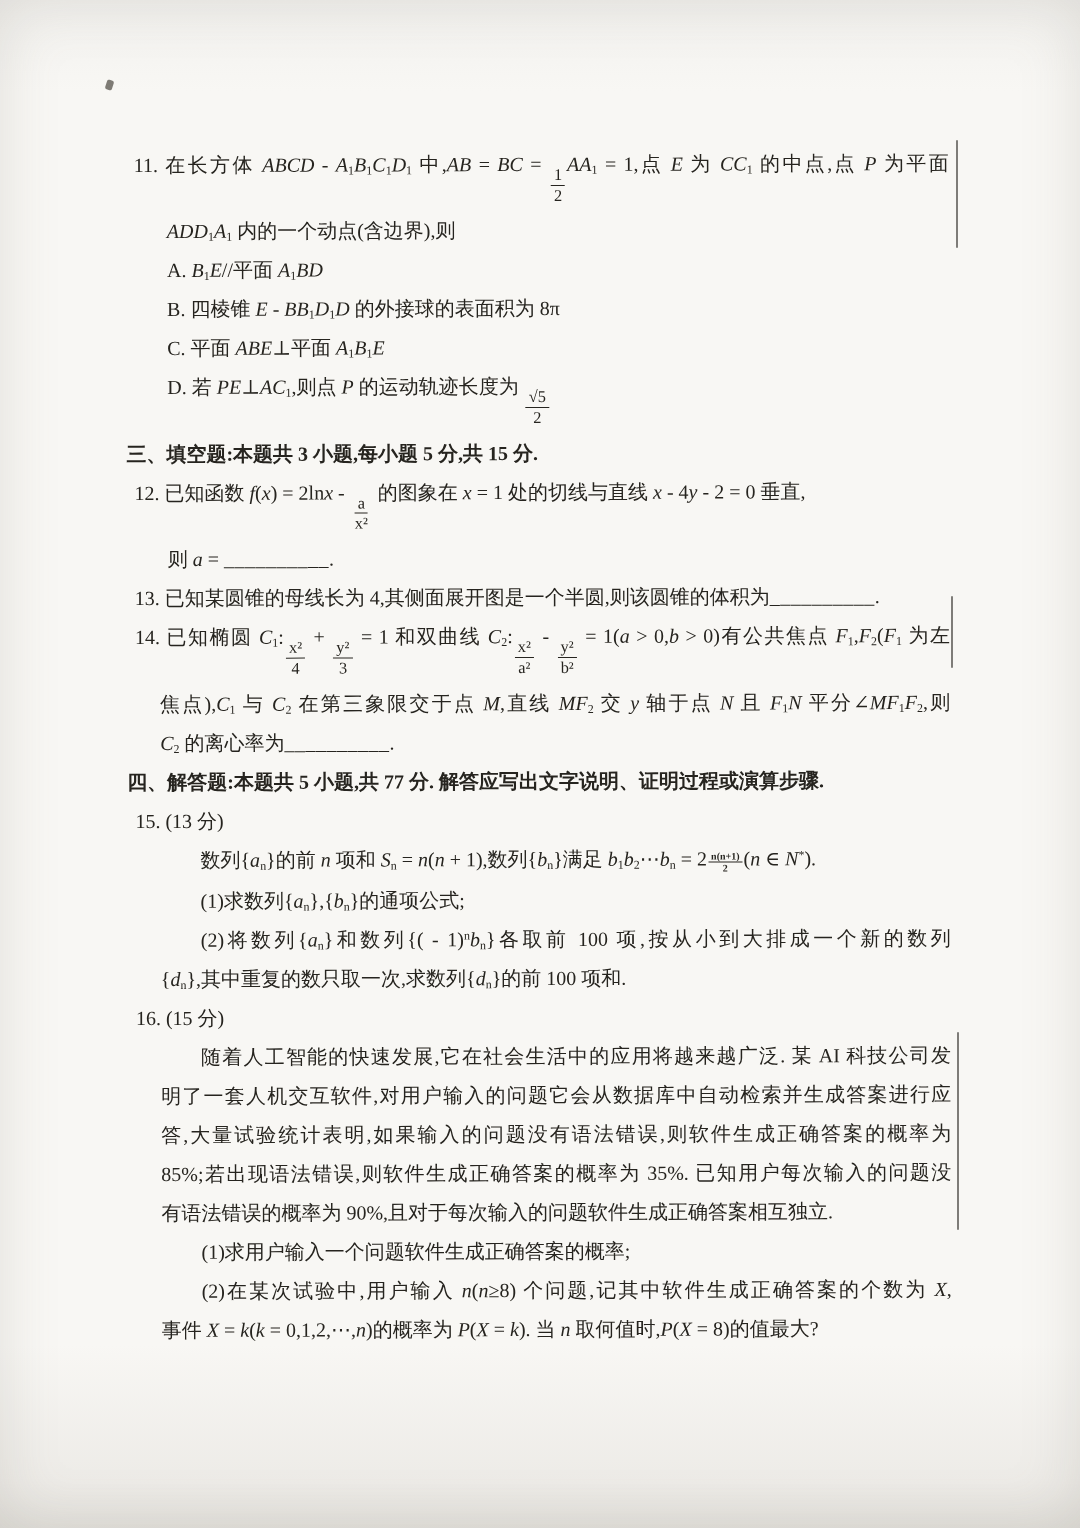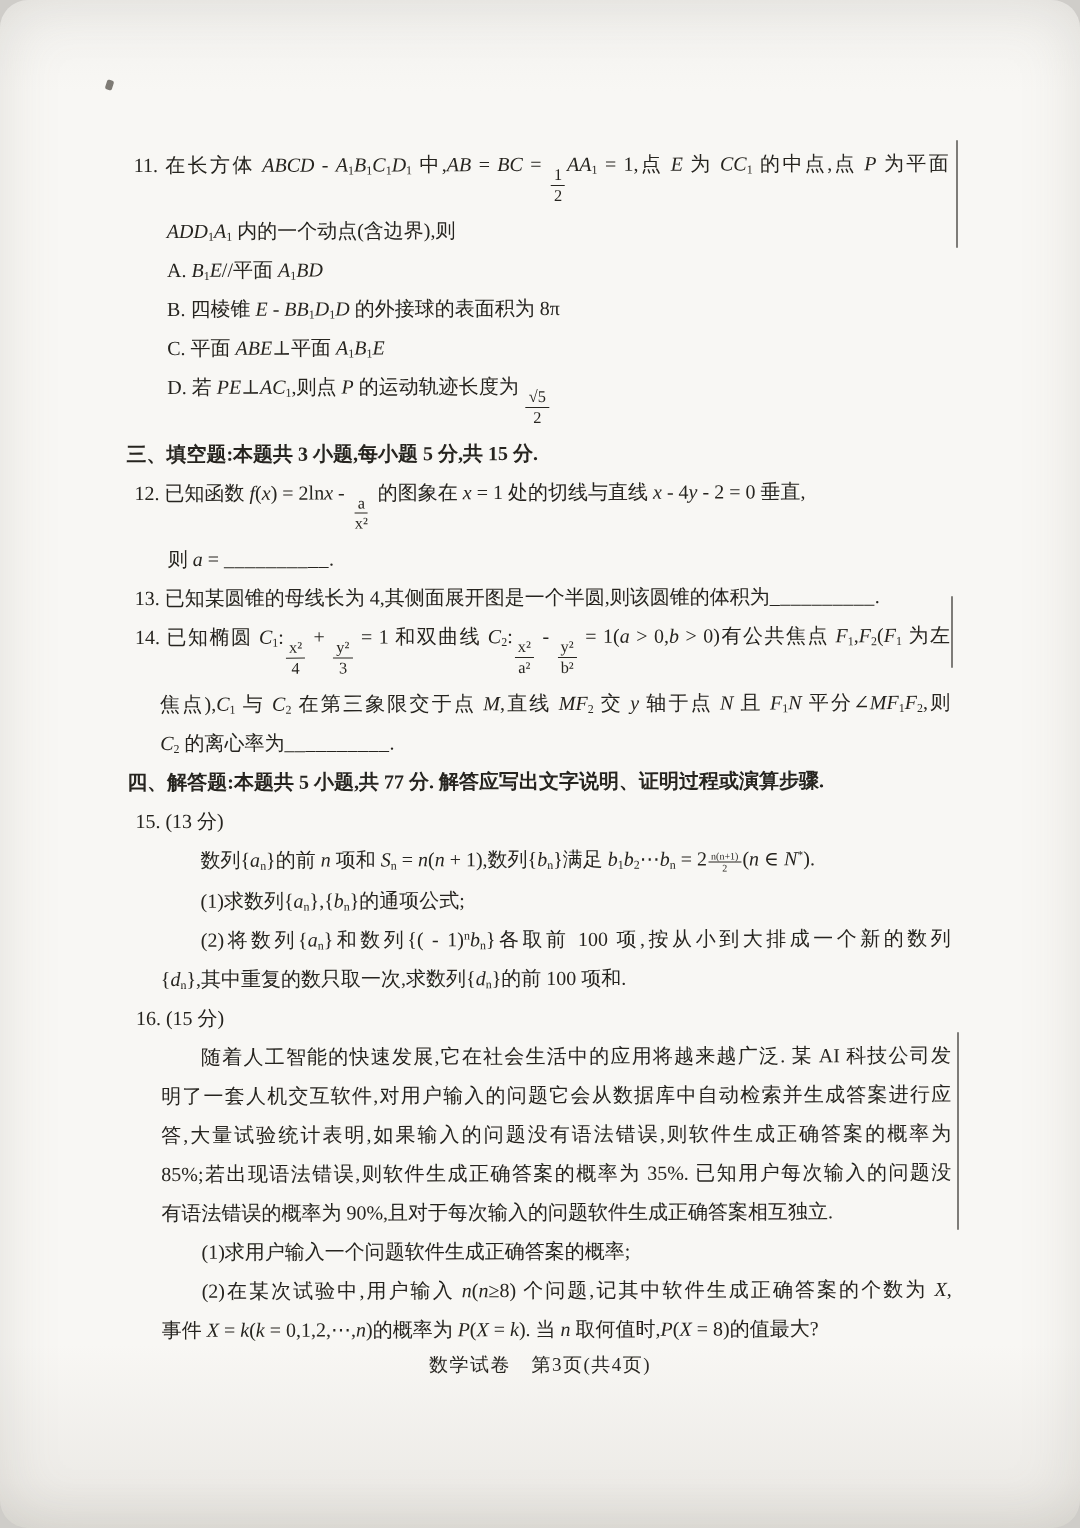--- a/index.html
+++ b/index.html
@@ -5,41 +5,40 @@
   html,body{margin:0;padding:0;background:#cfcdc9;}
   .page{
     position:relative;
     width:1080px;height:1528px;
     margin:0 auto;
     overflow:hidden;
     color:#26241f;
     background:linear-gradient(180deg,#f2f1ee 0%,#f8f7f4 6%,#f8f7f4 88%,#edebe7 97%,#e4e2dd 100%);
     box-shadow:inset 0 0 60px rgba(120,115,105,0.18);
     font-family:"Liberation Serif","DejaVu Serif",serif;
-    border-radius:28px;
   }
   .content{position:relative;padding:150px 130px 0 160px;transform:rotate(-0.15deg);}
   .line{font-size:20px;line-height:28px;margin:0 0 11px 0;}
   .q{margin-left:-25px;}
   .sec{margin-left:-33px;font-weight:700;}
   .opt{margin-left:8px;}
   .sub{margin-left:40px;}
   .mt{margin-top:7px;}
   .fill{text-align:justify;text-align-last:justify;}
   sub{font-size:0.6em;vertical-align:-0.25em;line-height:1;}
   sup{font-size:0.6em;vertical-align:0.55em;line-height:1;}
   .var{font-style:italic;font-family:"Liberation Serif","DejaVu Serif",serif;}
   .frac{
     display:inline-flex;flex-direction:column;align-items:center;
     vertical-align:-0.55em;font-size:0.82em;line-height:1.2;
     margin:0 2px;text-align:center;
   }
   .frac .num{border-bottom:1.5px solid #26241f;padding:0 3px;}
   .frac .den{padding:0 3px;}
-  .frac.sfrac{font-size:0.5em;vertical-align:0.6em;line-height:1.15;margin:0 1px;}
+  .frac.sfrac{font-size:0.5em;vertical-align:0.6em;line-height:1.15;margin:0 1px;font-weight:bold;}
   .blank{white-space:nowrap;letter-spacing:0.5px;margin-top:21px;}
   .footer{
     position:absolute;left:0;right:0;top:1352px;
     text-align:center;font-size:19px;letter-spacing:1.5px;color:#2a2823;
   }
   .vline{position:absolute;width:2px;background:#3c3a36;opacity:0.65;border-radius:1px;}
   .v1{left:956px;top:140px;height:108px;}
   .v2{left:951px;top:596px;height:72px;}
   .v3{left:957px;top:1032px;height:198px;}
   .mark{
@@ -109,16 +108,13 @@
     <p class="line sub fill">随着人工智能的快速发展,它在社会生活中的应用将越来越广泛. 某 AI 科技公司发</p>
     <p class="line fill">明了一套人机交互软件,对用户输入的问题它会从数据库中自动检索并生成答案进行应</p>
     <p class="line fill">答,大量试验统计表明,如果输入的问题没有语法错误,则软件生成正确答案的概率为</p>
     <p class="line fill">85%;若出现语法错误,则软件生成正确答案的概率为 35%. 已知用户每次输入的问题没</p>
     <p class="line">有语法错误的概率为 90%,且对于每次输入的问题软件生成正确答案相互独立.</p>
     <p class="line sub">(1)求用户输入一个问题软件生成正确答案的概率;</p>
     <p class="line sub fill">(2)在某次试验中,用户输入 <span class="var">n</span>(<span class="var">n</span>≥8) 个问题,记其中软件生成正确答案的个数为 <span class="var">X</span>,</p>
     <p class="line">事件 <span class="var">X</span> = <span class="var">k</span>(<span class="var">k</span> = 0,1,2,⋯,<span class="var">n</span>)的概率为 <span class="var">P</span>(<span class="var">X</span> = <span class="var">k</span>). 当 <span class="var">n</span> 取何值时,<span class="var">P</span>(<span class="var">X</span> = 8)的值最大?</p>
   </main>
 
-  <footer class="footer">
-    <span>数学试卷　第3页(共4页)</span>
-  </footer>
 </div>
 
 </body></html>

